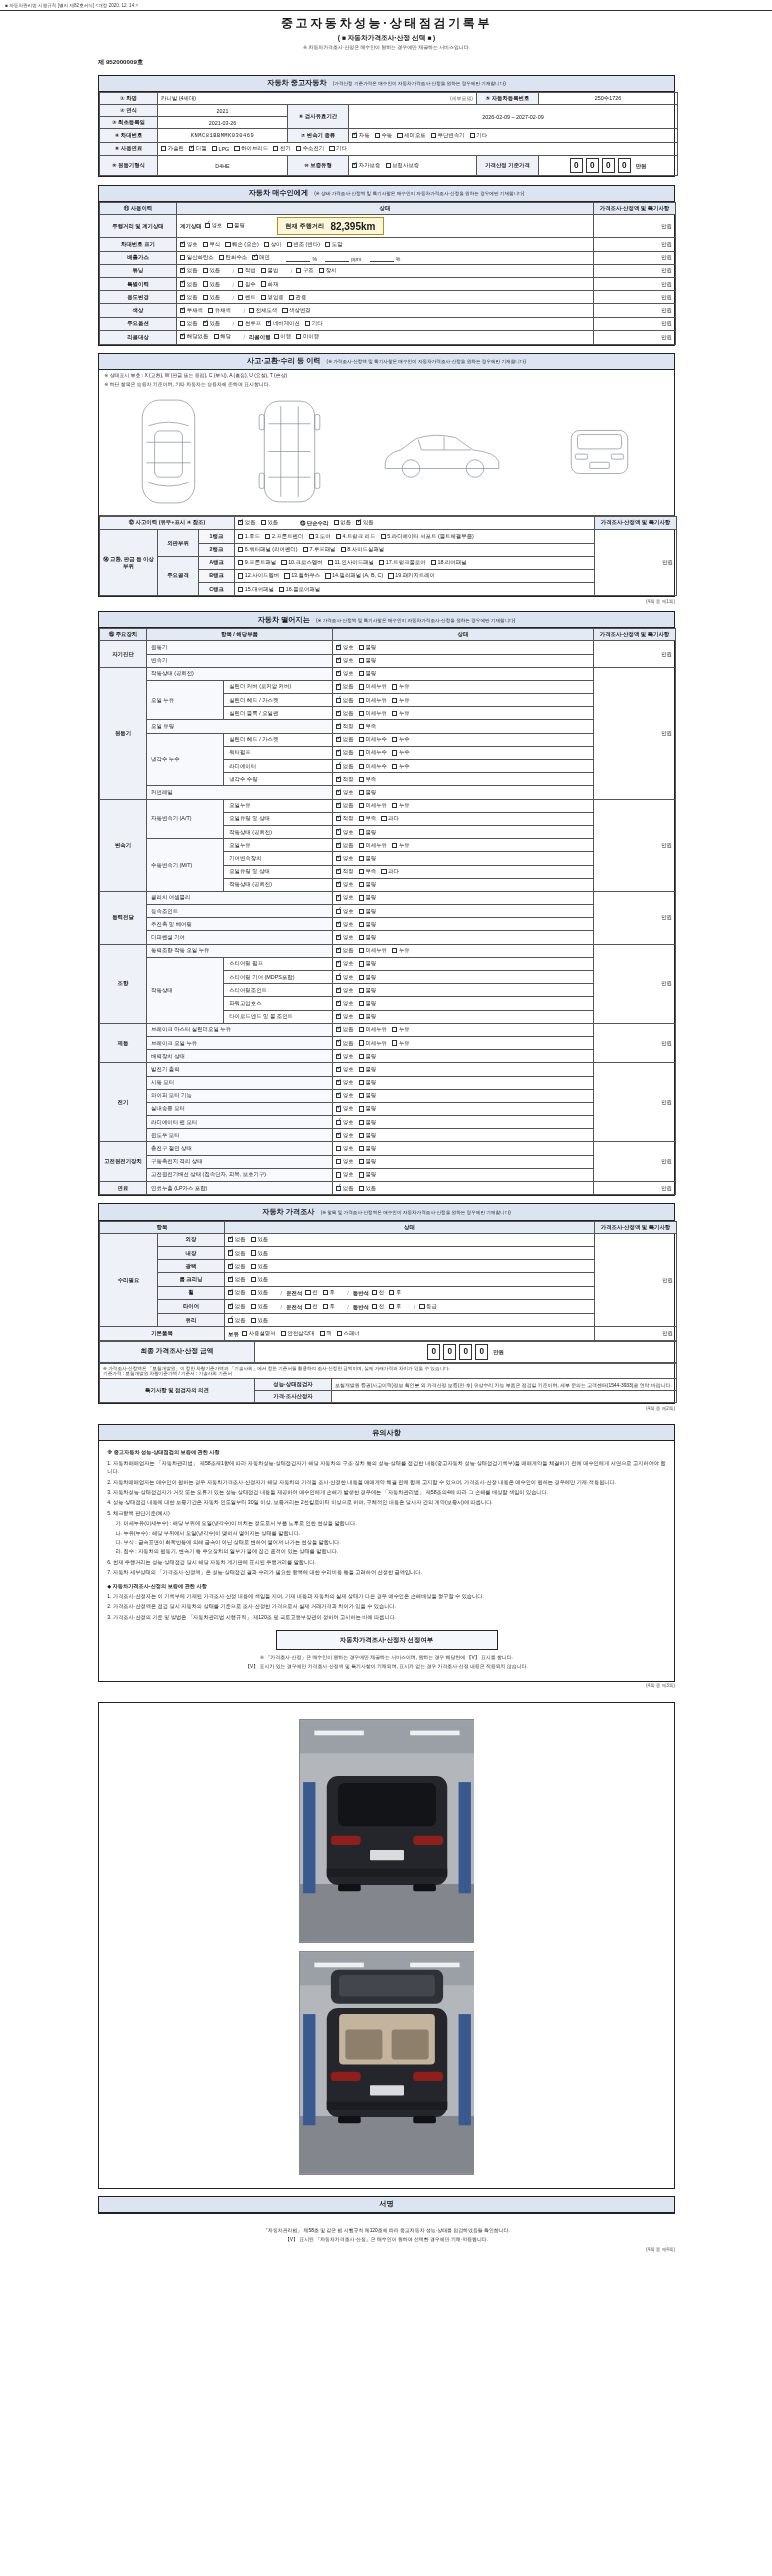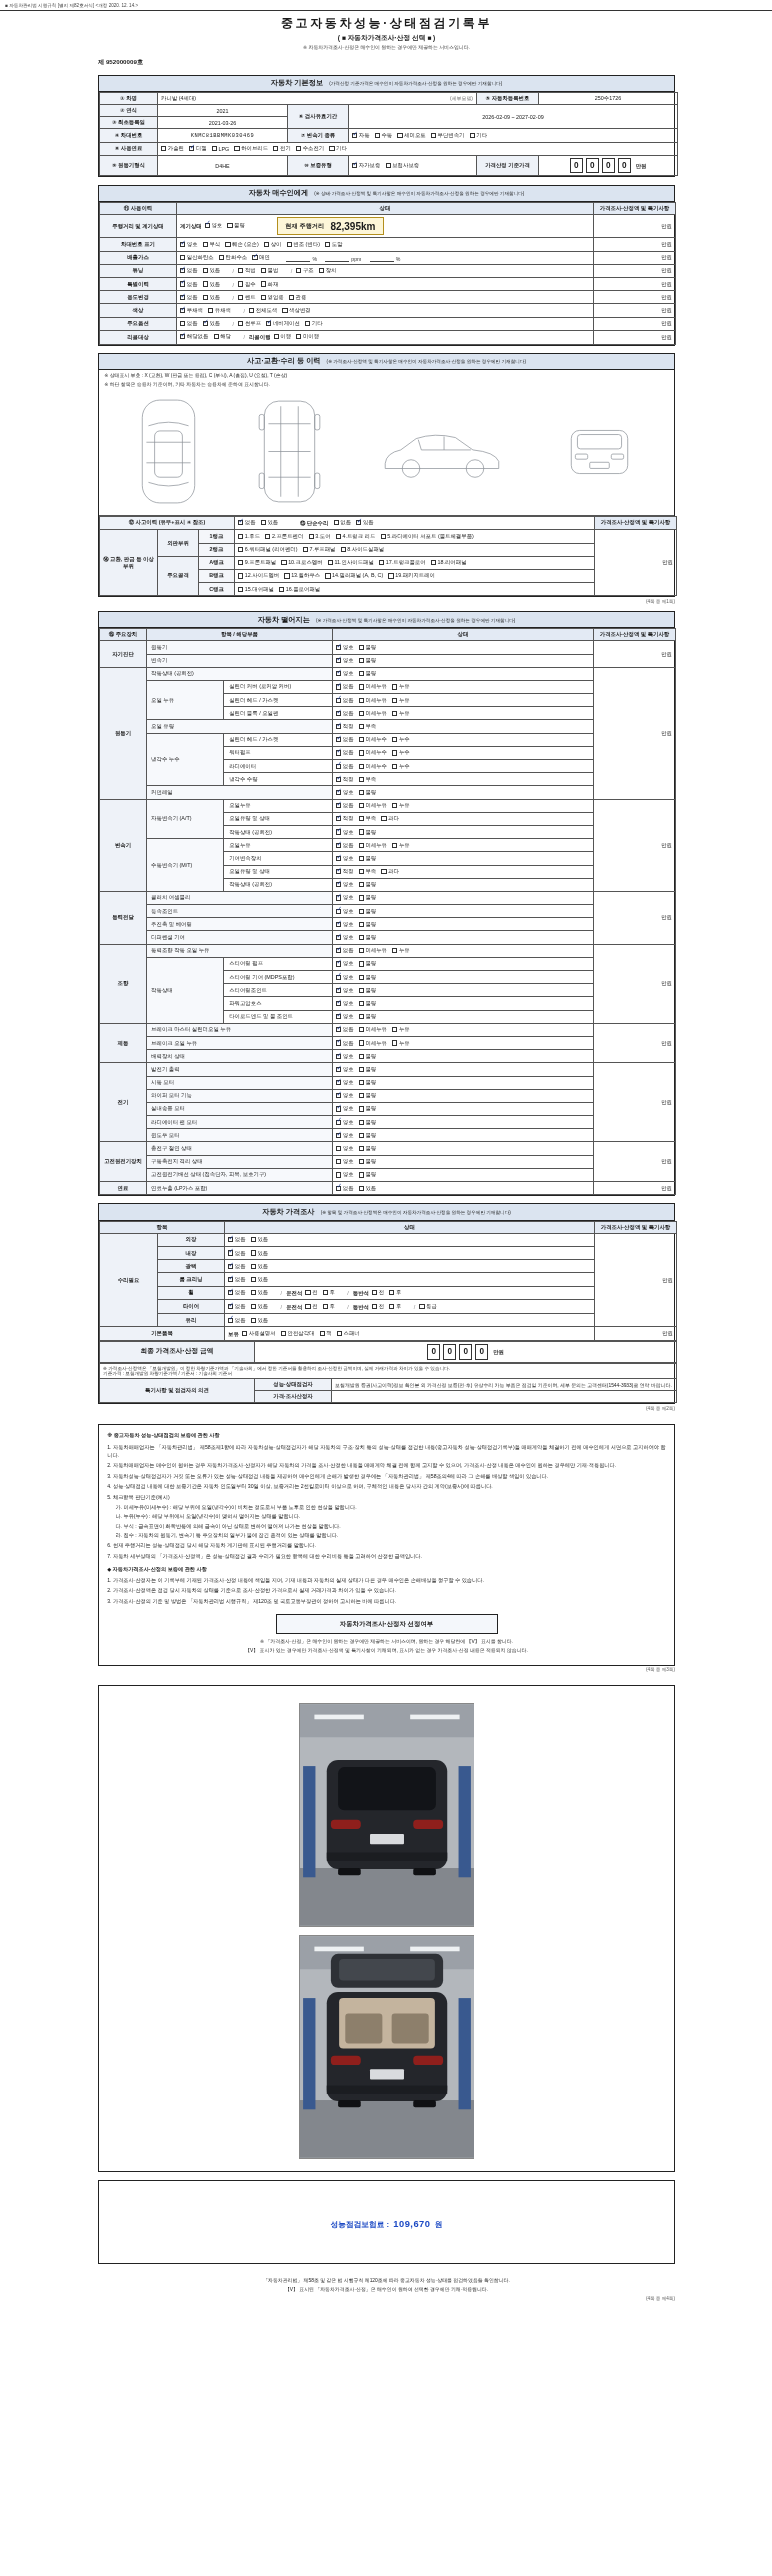--- a/index.html
+++ b/index.html
@@ -70,21 +70,21 @@
   <div class="topnote">■ 자동차관리법 시행규칙 [별지 제82호서식] &lt;개정 2020. 12. 14.&gt;</div>
 
   <div class="sheet">
     <h1 class="title">중고자동차성능·상태점검기록부</h1>
     <div class="subtitle">( ■ 자동차가격조사·산정 선택 ■ )</div>
     <div class="subnote">※ 자동차가격조사·산정은 매수인이 원하는 경우에만 제공하는 서비스입니다.</div>
     <div class="docno">제 952000009호</div>
 
     <section class="sec">
       <div class="sec-h">
-        <span>자동차 기본정보</span>
+        <span>자동차 중고자동차</span>
         <small>(가격산정 기준가격은 매수인이 자동차가격조사·산정을 원하는 경우에만 기재합니다)</small>
       </div>
       <div id="basic-body">
           <table class="t">
             <colgroup>
               <col style="width: 58px;">
               <col style="width: 130px;">
               <col style="width: 61px;">
               <col style="width: 128px;">
               <col style="width: 62px;">
@@ -1199,20 +1199,23 @@
                 <td class="lbl">가격·조사산정자</td>
                 <td class="small"></td>
               </tr>
             </tbody>
           </table>
         </div>
     </section>
     <div class="pagemark">(4쪽 중 제2쪽)</div>
 
     <section class="sec" style="margin-top:13.4px">
+      <div class="sec-h">
+        <span>유의사항</span>
+      </div>
       <div class="notice-body" id="notice-body">
           <p class="nintro">※ 중고자동차 성능·상태점검의 보증에 관한 사항</p>
           <p class="nitem">1. 자동차매매업자는 「자동차관리법」 제58조제1항에 따라 자동차성능·상태점검자가 해당 자동차의 구조·장치 등의 성능·상태를 점검한 내용(중고자동차 성능·상태점검기록부)을 매매계약을 체결하기 전에 매수인에게 서면으로 고지하여야 합니다.</p>
           <p class="nitem">2. 자동차매매업자는 매수인이 원하는 경우 자동차가격조사·산정자가 해당 자동차의 가격을 조사·산정한 내용을 매매계약 체결 전에 함께 고지할 수 있으며, 가격조사·산정 내용은 매수인이 원하는 경우에만 기재·적용됩니다.</p>
           <p class="nitem">3. 자동차성능·상태점검자가 거짓 또는 오류가 있는 성능·상태점검 내용을 제공하여 매수인에게 손해가 발생한 경우에는 「자동차관리법」 제58조의4에 따라 그 손해를 배상할 책임이 있습니다.</p>
           <p class="nitem">4. 성능·상태점검 내용에 대한 보증기간은 자동차 인도일부터 30일 이상, 보증거리는 2천킬로미터 이상으로 하며, 구체적인 내용은 당사자 간의 계약(보증서)에 따릅니다.</p>
           <p class="nitem">5. 체크항목 판단기준(예시)</p>
           <p class="nsub">가. 미세누유(미세누수) : 해당 부위에 오일(냉각수)이 비치는 정도로서 부품 노후로 인한 현상을 말합니다.</p>
           <p class="nsub">나. 누유(누수) : 해당 부위에서 오일(냉각수)이 맺혀서 떨어지는 상태를 말합니다.</p>
           <p class="nsub">다. 부식 : 금속표면이 화학반응에 의해 금속이 아닌 상태로 변하여 떨어져 나가는 현상을 말합니다.</p>
@@ -1273,26 +1276,22 @@
             <rect x="136" y="258" width="66" height="20" rx="2" fill="#d9dbde"></rect>
             <rect x="52" y="290" width="234" height="16" fill="#1b1d21"></rect>
             <rect x="74" y="318" width="44" height="14" rx="4" fill="#101114"></rect>
             <rect x="220" y="318" width="44" height="14" rx="4" fill="#101114"></rect>
           </svg>
         </div>
       </div>
     </section>
 
     <section class="sec">
-      <div class="sign-body">
-        <div class="premium">
-          <span>성능점검보험료 :</span>
-          <span class="pv">109,670</span>
-          <span>원</span>
-        </div>
+      <div class="sec-h">
+        <span>서명</span>
       </div>
     </section>
 
     <div class="legal">
       <div>「자동차관리법」 제58조 및 같은 법 시행규칙 제120조에 따라 중고자동차 성능·상태를 점검하였음을 확인합니다.</div>
       <div>【V】 표시된 「자동차가격조사·산정」은 매수인이 원하여 선택한 경우에만 기재·적용됩니다.</div>
     </div>
     <div class="pagemark">(4쪽 중 제4쪽)</div>
   </div>
 </div>

